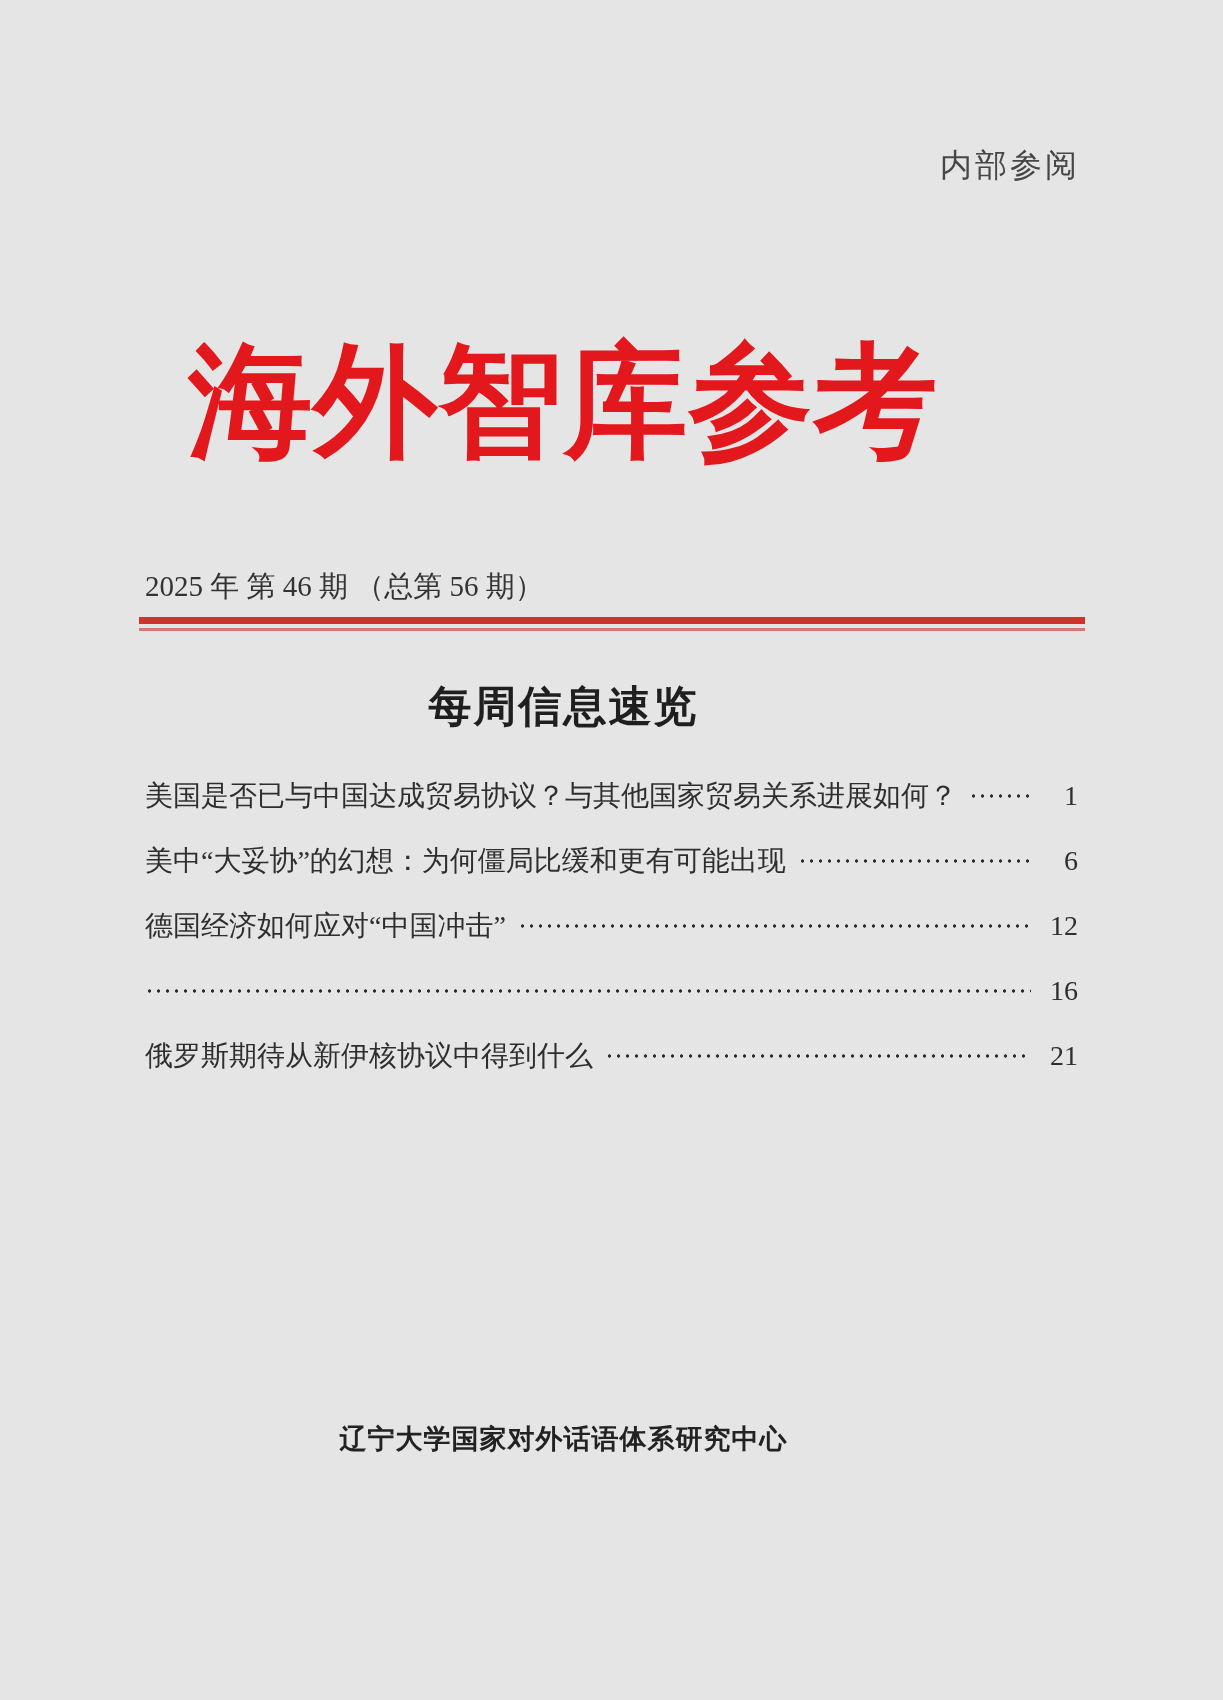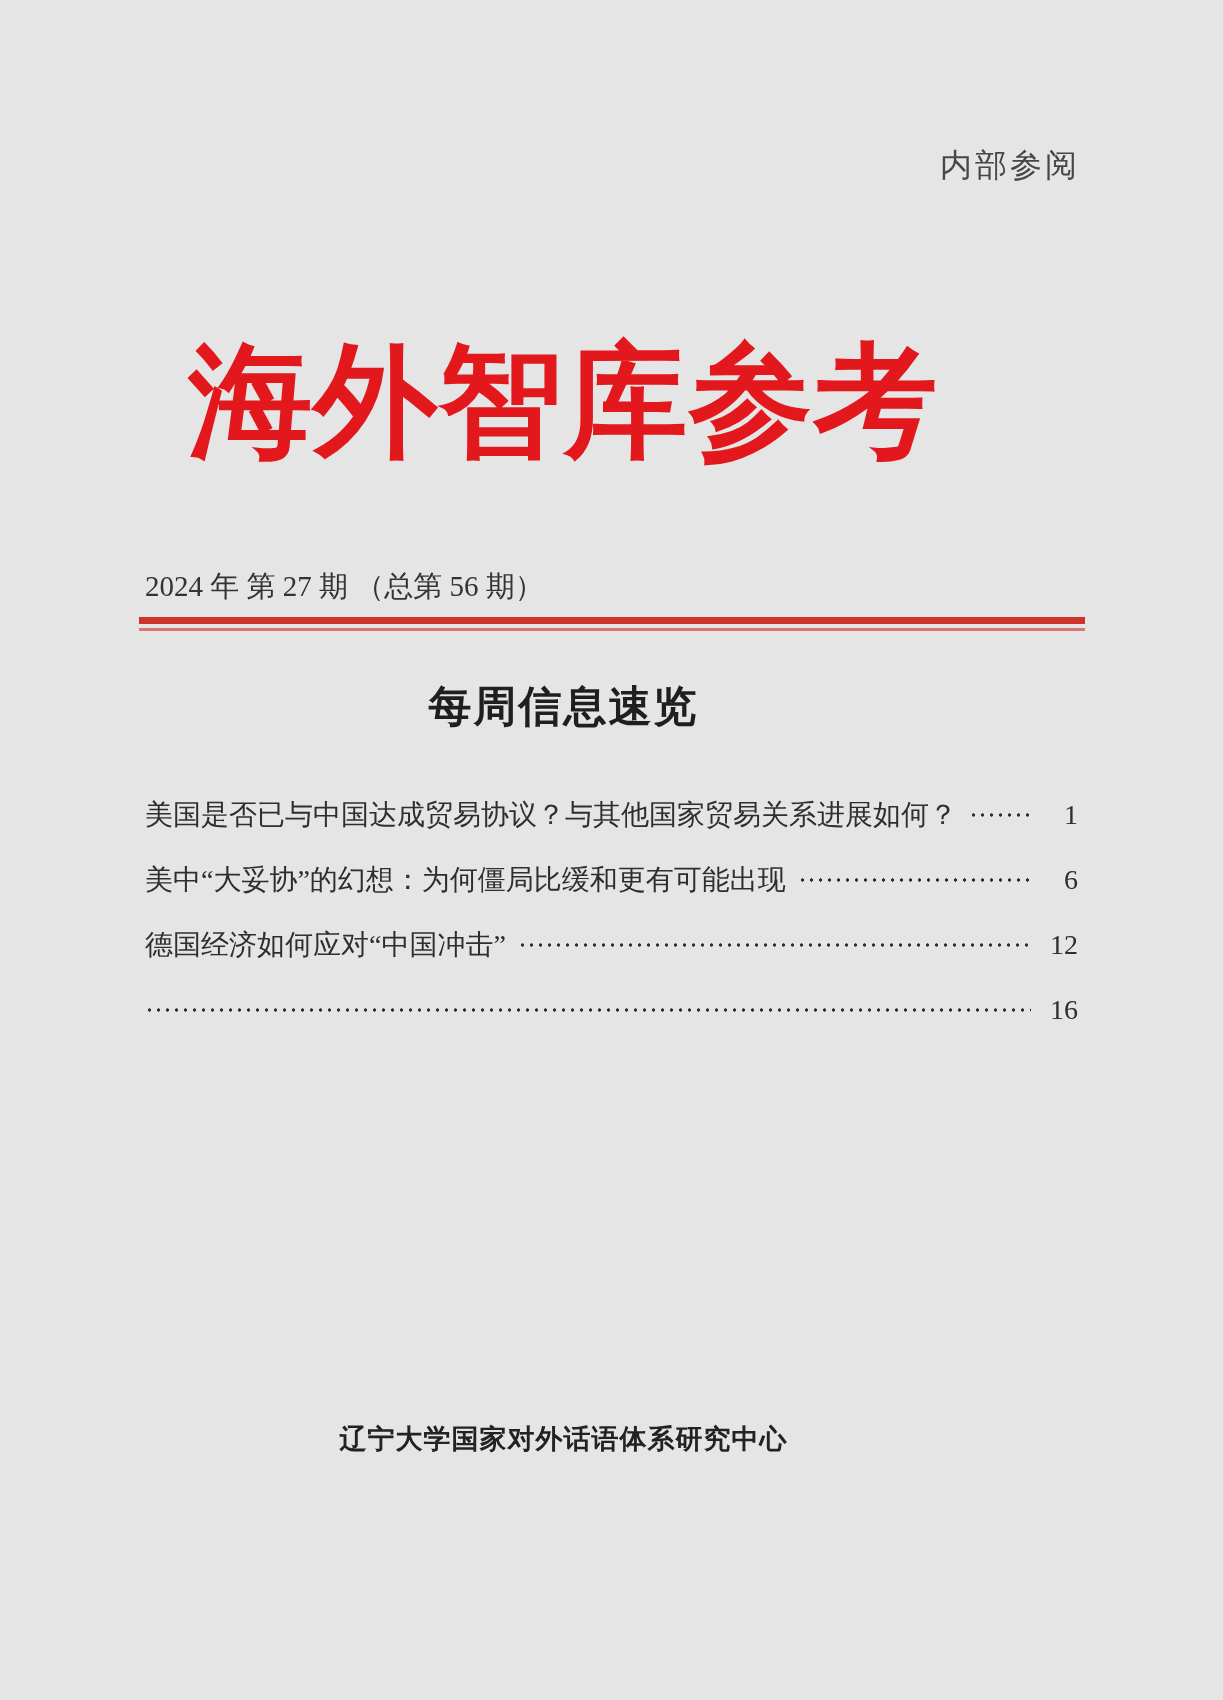--- a/index.html
+++ b/index.html
@@ -99,21 +99,20 @@
     left: 145px;
     width: 933px;
   }
   .toc-row {
     display: flex;
     align-items: center;
     height: 34px;
     margin-bottom: 31px;
     font-size: 28px;
     color: #2e2e2e;
-    margin-top: 19px;
   }
   .toc-title {
     white-space: nowrap;
     padding-right: 12px;
   }
   .toc-leader {
     flex: 1;
     height: 12px;
     background-image: radial-gradient(circle, #2d2d2d 1.4px, rgba(0,0,0,0) 1.9px);
     background-size: 9px 12px;
@@ -146,21 +145,21 @@
 </head>
 <body>
 
 <div class="page">
 
   <div class="classification">内部参阅</div>
 
   <div class="masthead">海外智库参考</div>
 
   <div class="issue-row">
-    <span class="issue-left">2024 年  第 27 期  （总第 56 期）</span>
+    <span class="issue-left">2025 年  第 46 期  （总第 56 期）</span>
   </div>
 
   <div class="rules">
     <div class="rule-thick"></div>
     <div class="rule-thin"></div>
   </div>
 
   <div class="section-heading">每周信息速览</div>
 
   <div class="toc">
@@ -181,18 +180,23 @@
       <span class="toc-title">德国经济如何应对“中国冲击”</span>
       <span class="toc-leader"></span>
       <span class="toc-page">12</span>
     </div>
 
     <div class="toc-row">
       <span class="toc-leader"></span>
       <span class="toc-page">16</span>
     </div>
 
+    <div class="toc-row">
+      <span class="toc-title">俄罗斯期待从新伊核协议中得到什么</span>
+      <span class="toc-leader"></span>
+      <span class="toc-page">21</span>
+    </div>
 
   </div>
 
   <div class="footer">辽宁大学国家对外话语体系研究中心</div>
 
 </div>
 
 </body></html>

